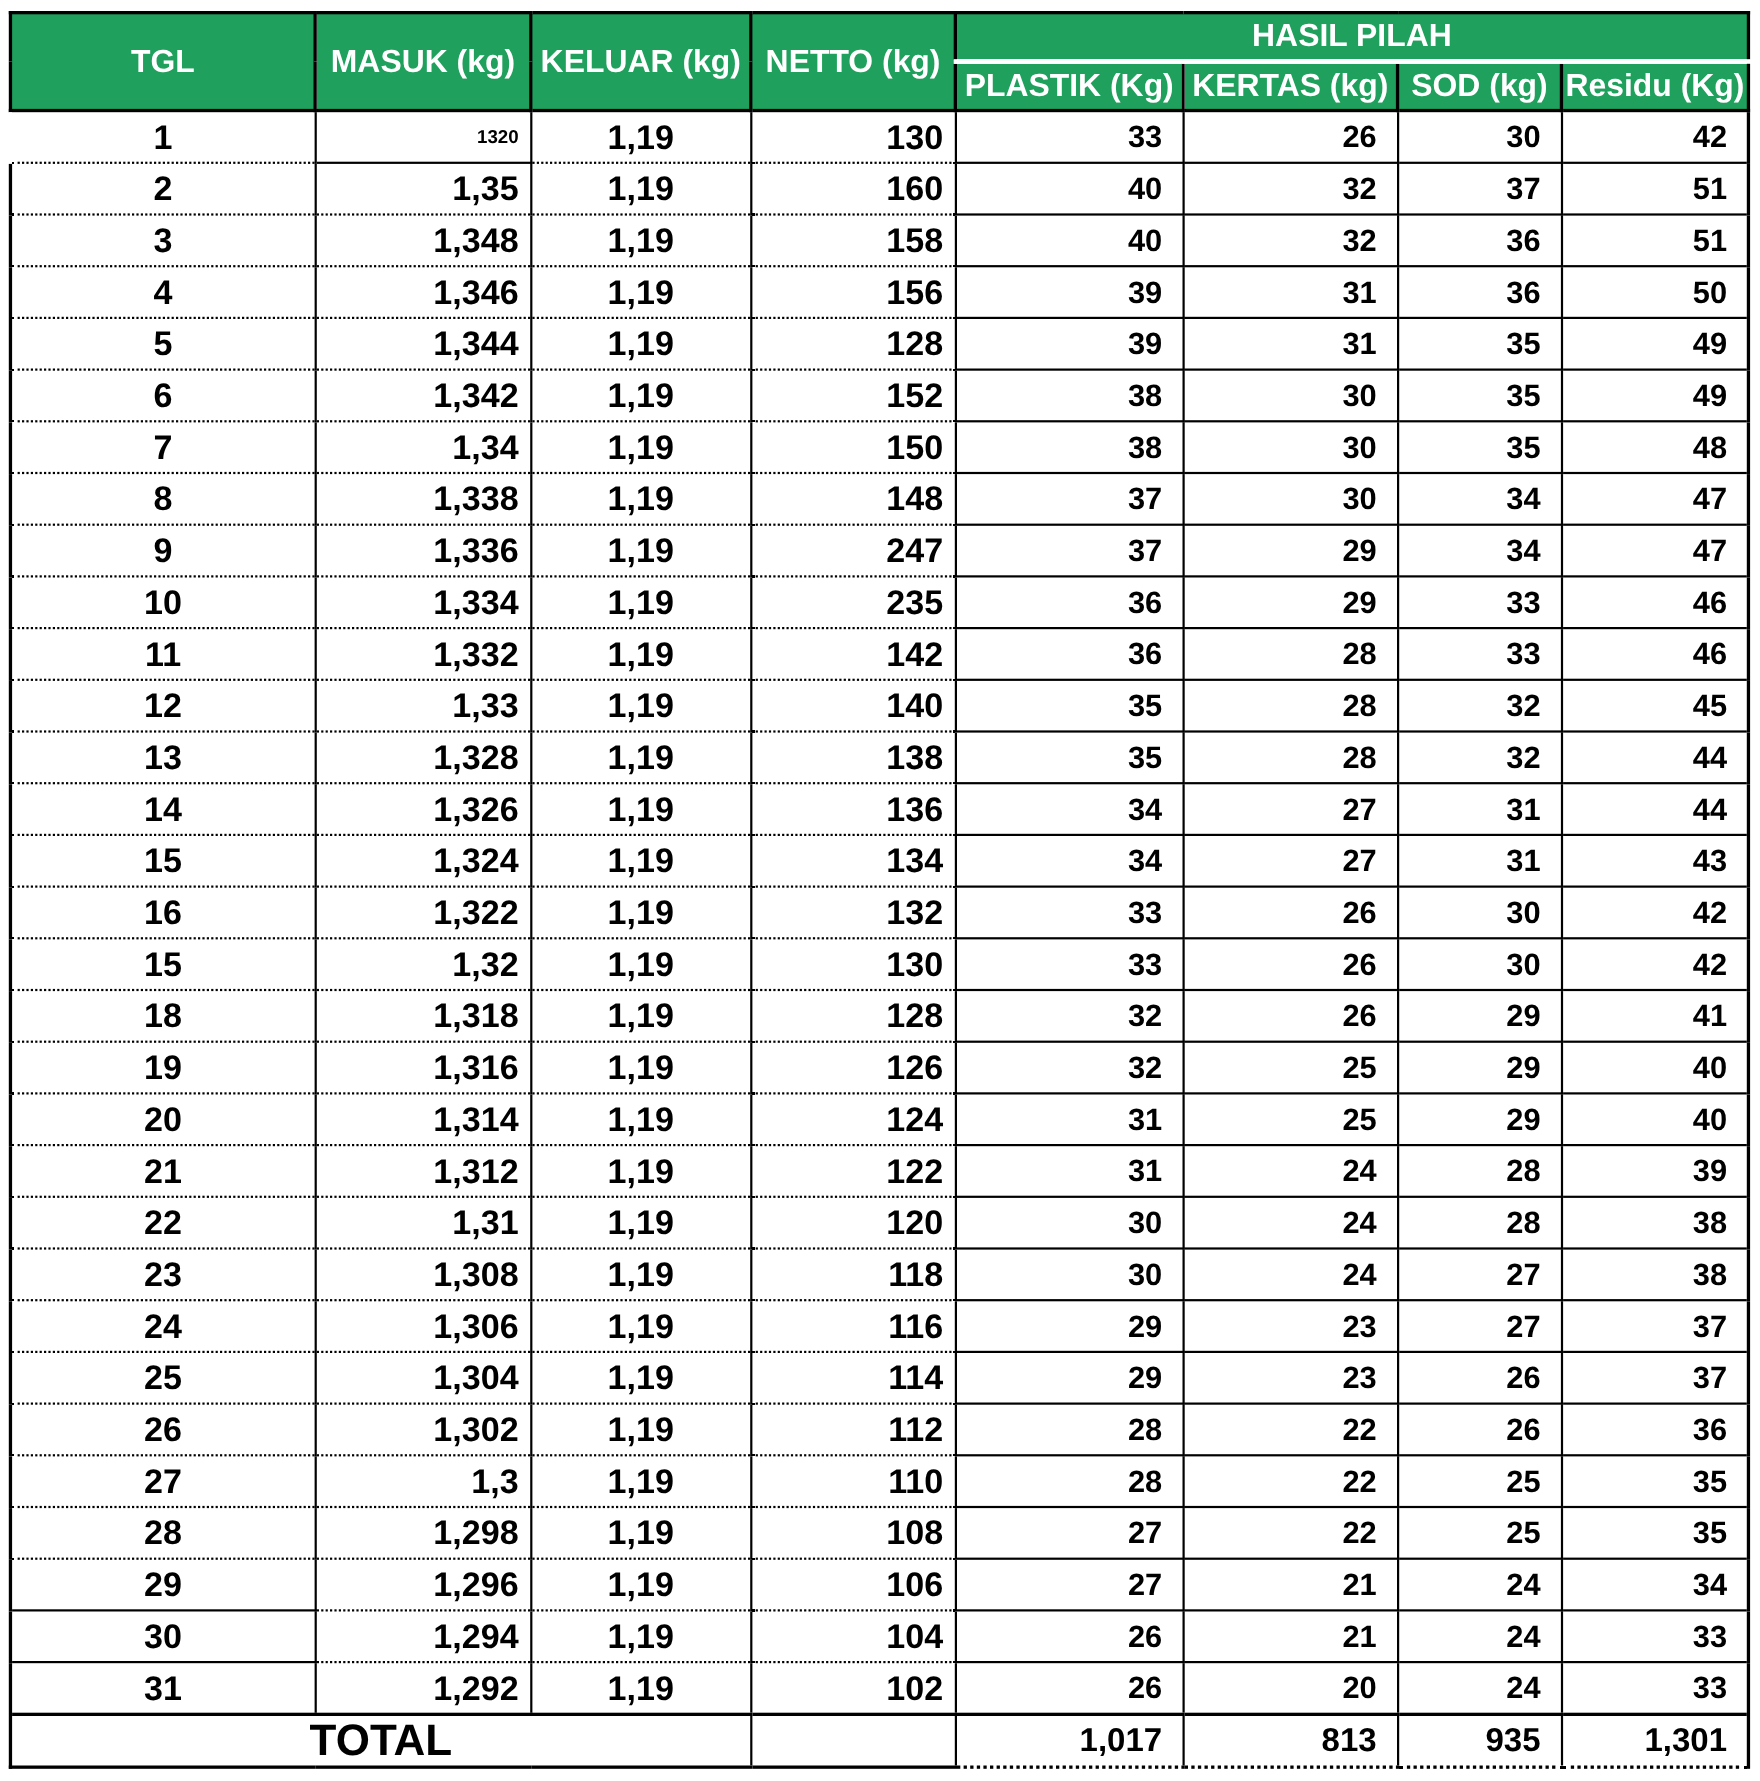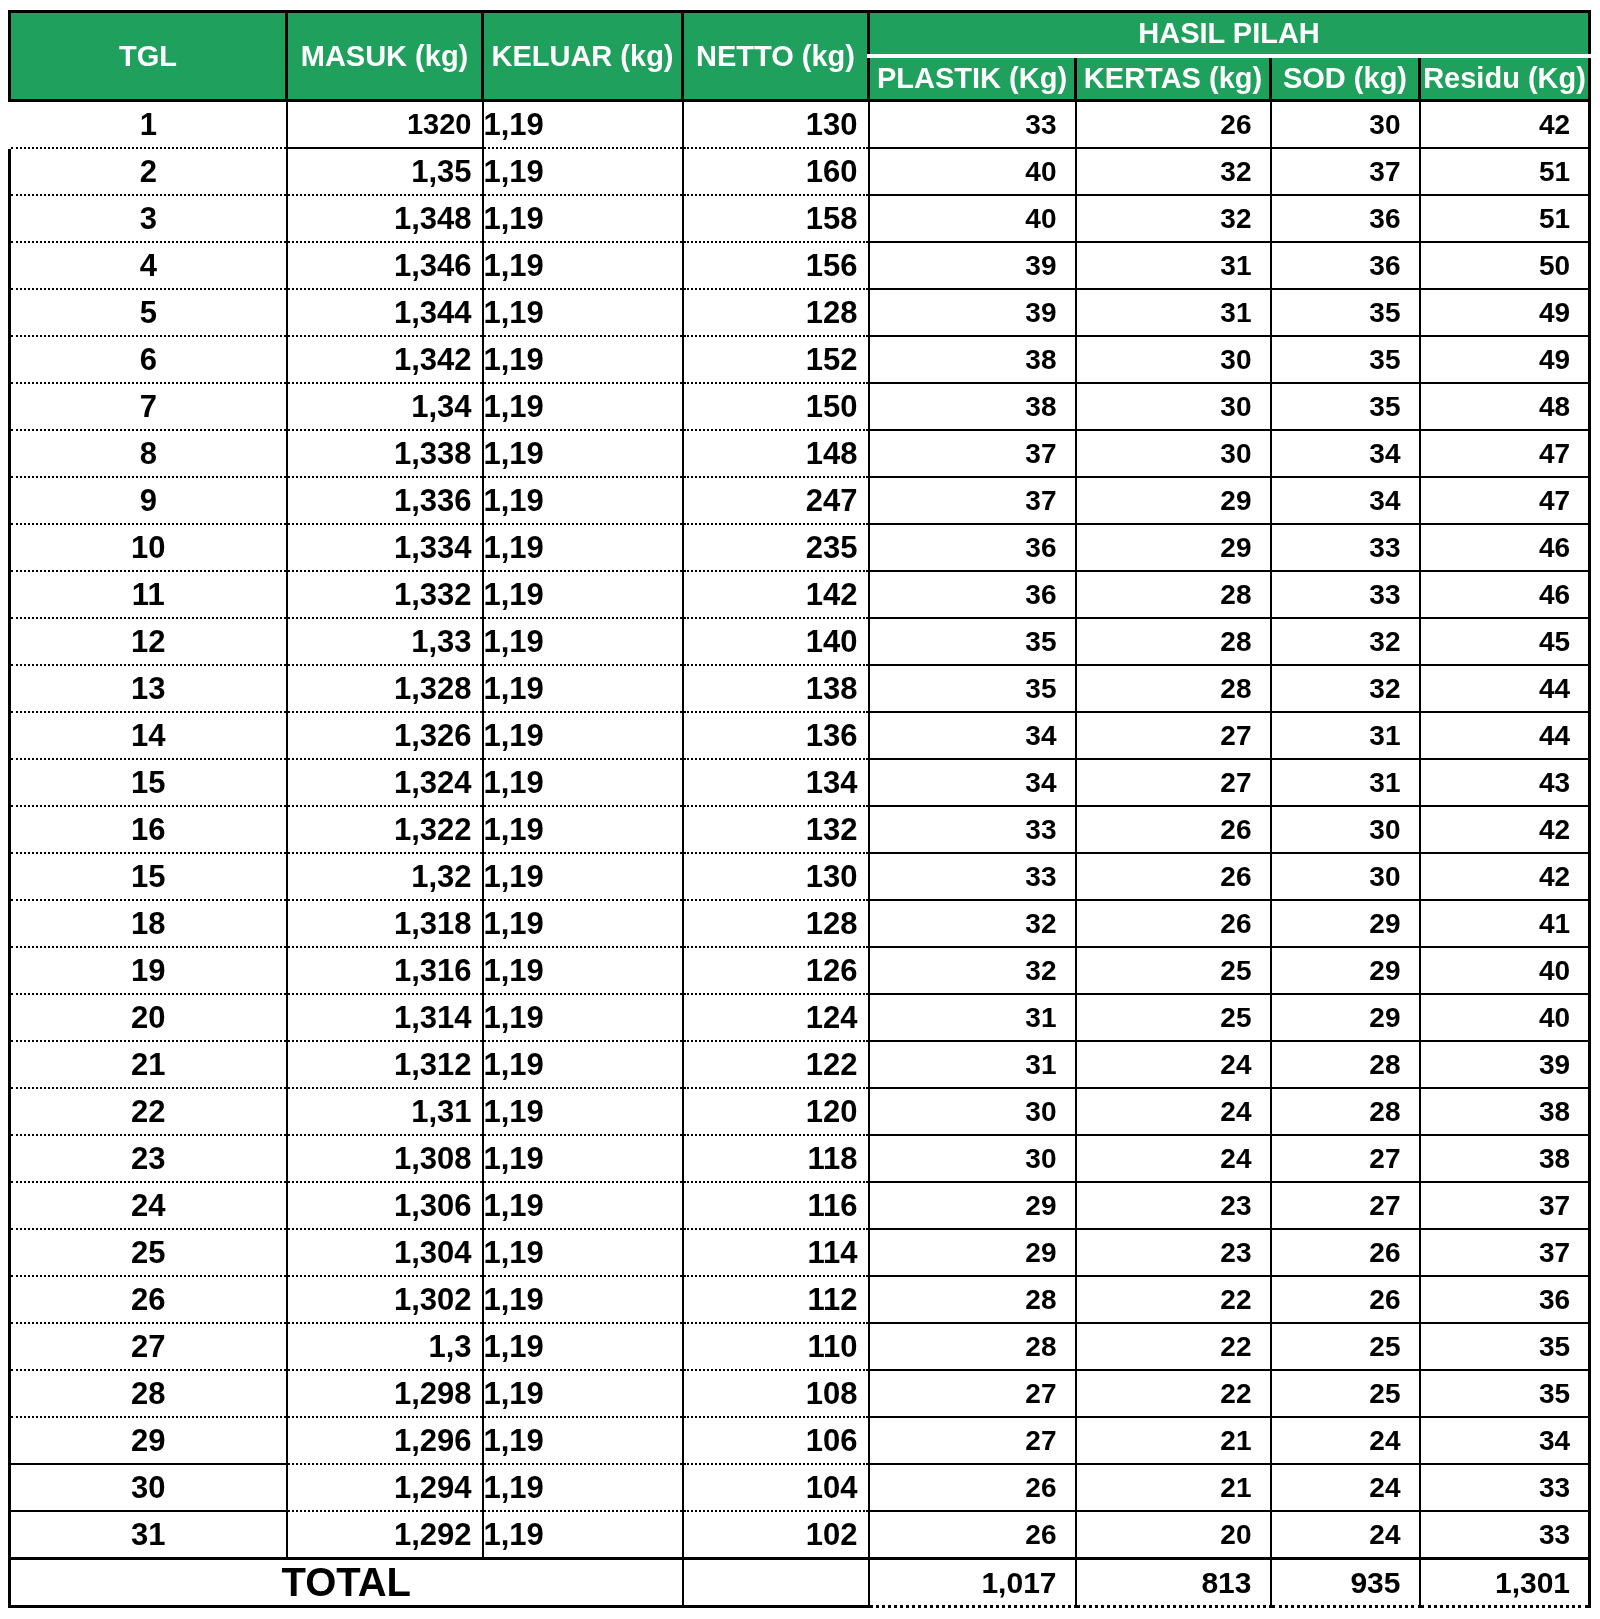--- a/index.html
+++ b/index.html
@@ -12,30 +12,30 @@
   th{background:#1FA05C;color:#fff;font-size:29px;font-weight:700;
      border:3px solid #000;padding:0;text-align:center;overflow:hidden;}
   thead tr:first-child th{height:41px;}
   thead tr:last-child th{height:41px;}
   th.hasil{border-bottom:4px solid #fff;}
 
   td{padding:0;height:45px;font-weight:700;color:#000;overflow:hidden;white-space:nowrap;
      border-left:2px solid #000;border-right:2px solid #000;font-size:31px;}
   td.col-tgl{text-align:center;border-left-width:3px;}
   td.col-masuk{text-align:right;padding-right:10px;}
-  td.col-keluar{text-align:left;}
+  td.col-keluar{text-align:center;}
   td.col-netto{text-align:right;padding-right:10px;}
   td.col-pilah{text-align:right;padding-right:18px;font-size:28px;}
   td.col-residu{border-right-width:3px;border-radius:18px;}
 
   tbody td{border-bottom:2px dotted #000;}
   tbody td.col-pilah{border-bottom:2px solid #000;}
   
   tbody tr:first-child td.col-tgl{border-left-color:#fff;}
-  tbody tr:first-child td.col-masuk{font-size:29px;border-bottom-style:solid;}
+  tbody tr:first-child td.col-masuk{font-size:17px;border-bottom-style:solid;}
   
   tbody tr:nth-child(29) td.col-tgl,
   tbody tr:nth-child(30) td.col-tgl{border-bottom-style:solid;}
 
   tfoot td{border-top:3px solid #000;height:45px;}
   tfoot td.total-label{text-align:center;font-size:40px;border-bottom:3px solid #000;border-left-width:3px;}
   tfoot td.total-empty{border-bottom:3px solid #000;}
   tfoot td.col-pilah{border-bottom:3px dotted #000;font-size:30px;}
 </style>
 </head>

